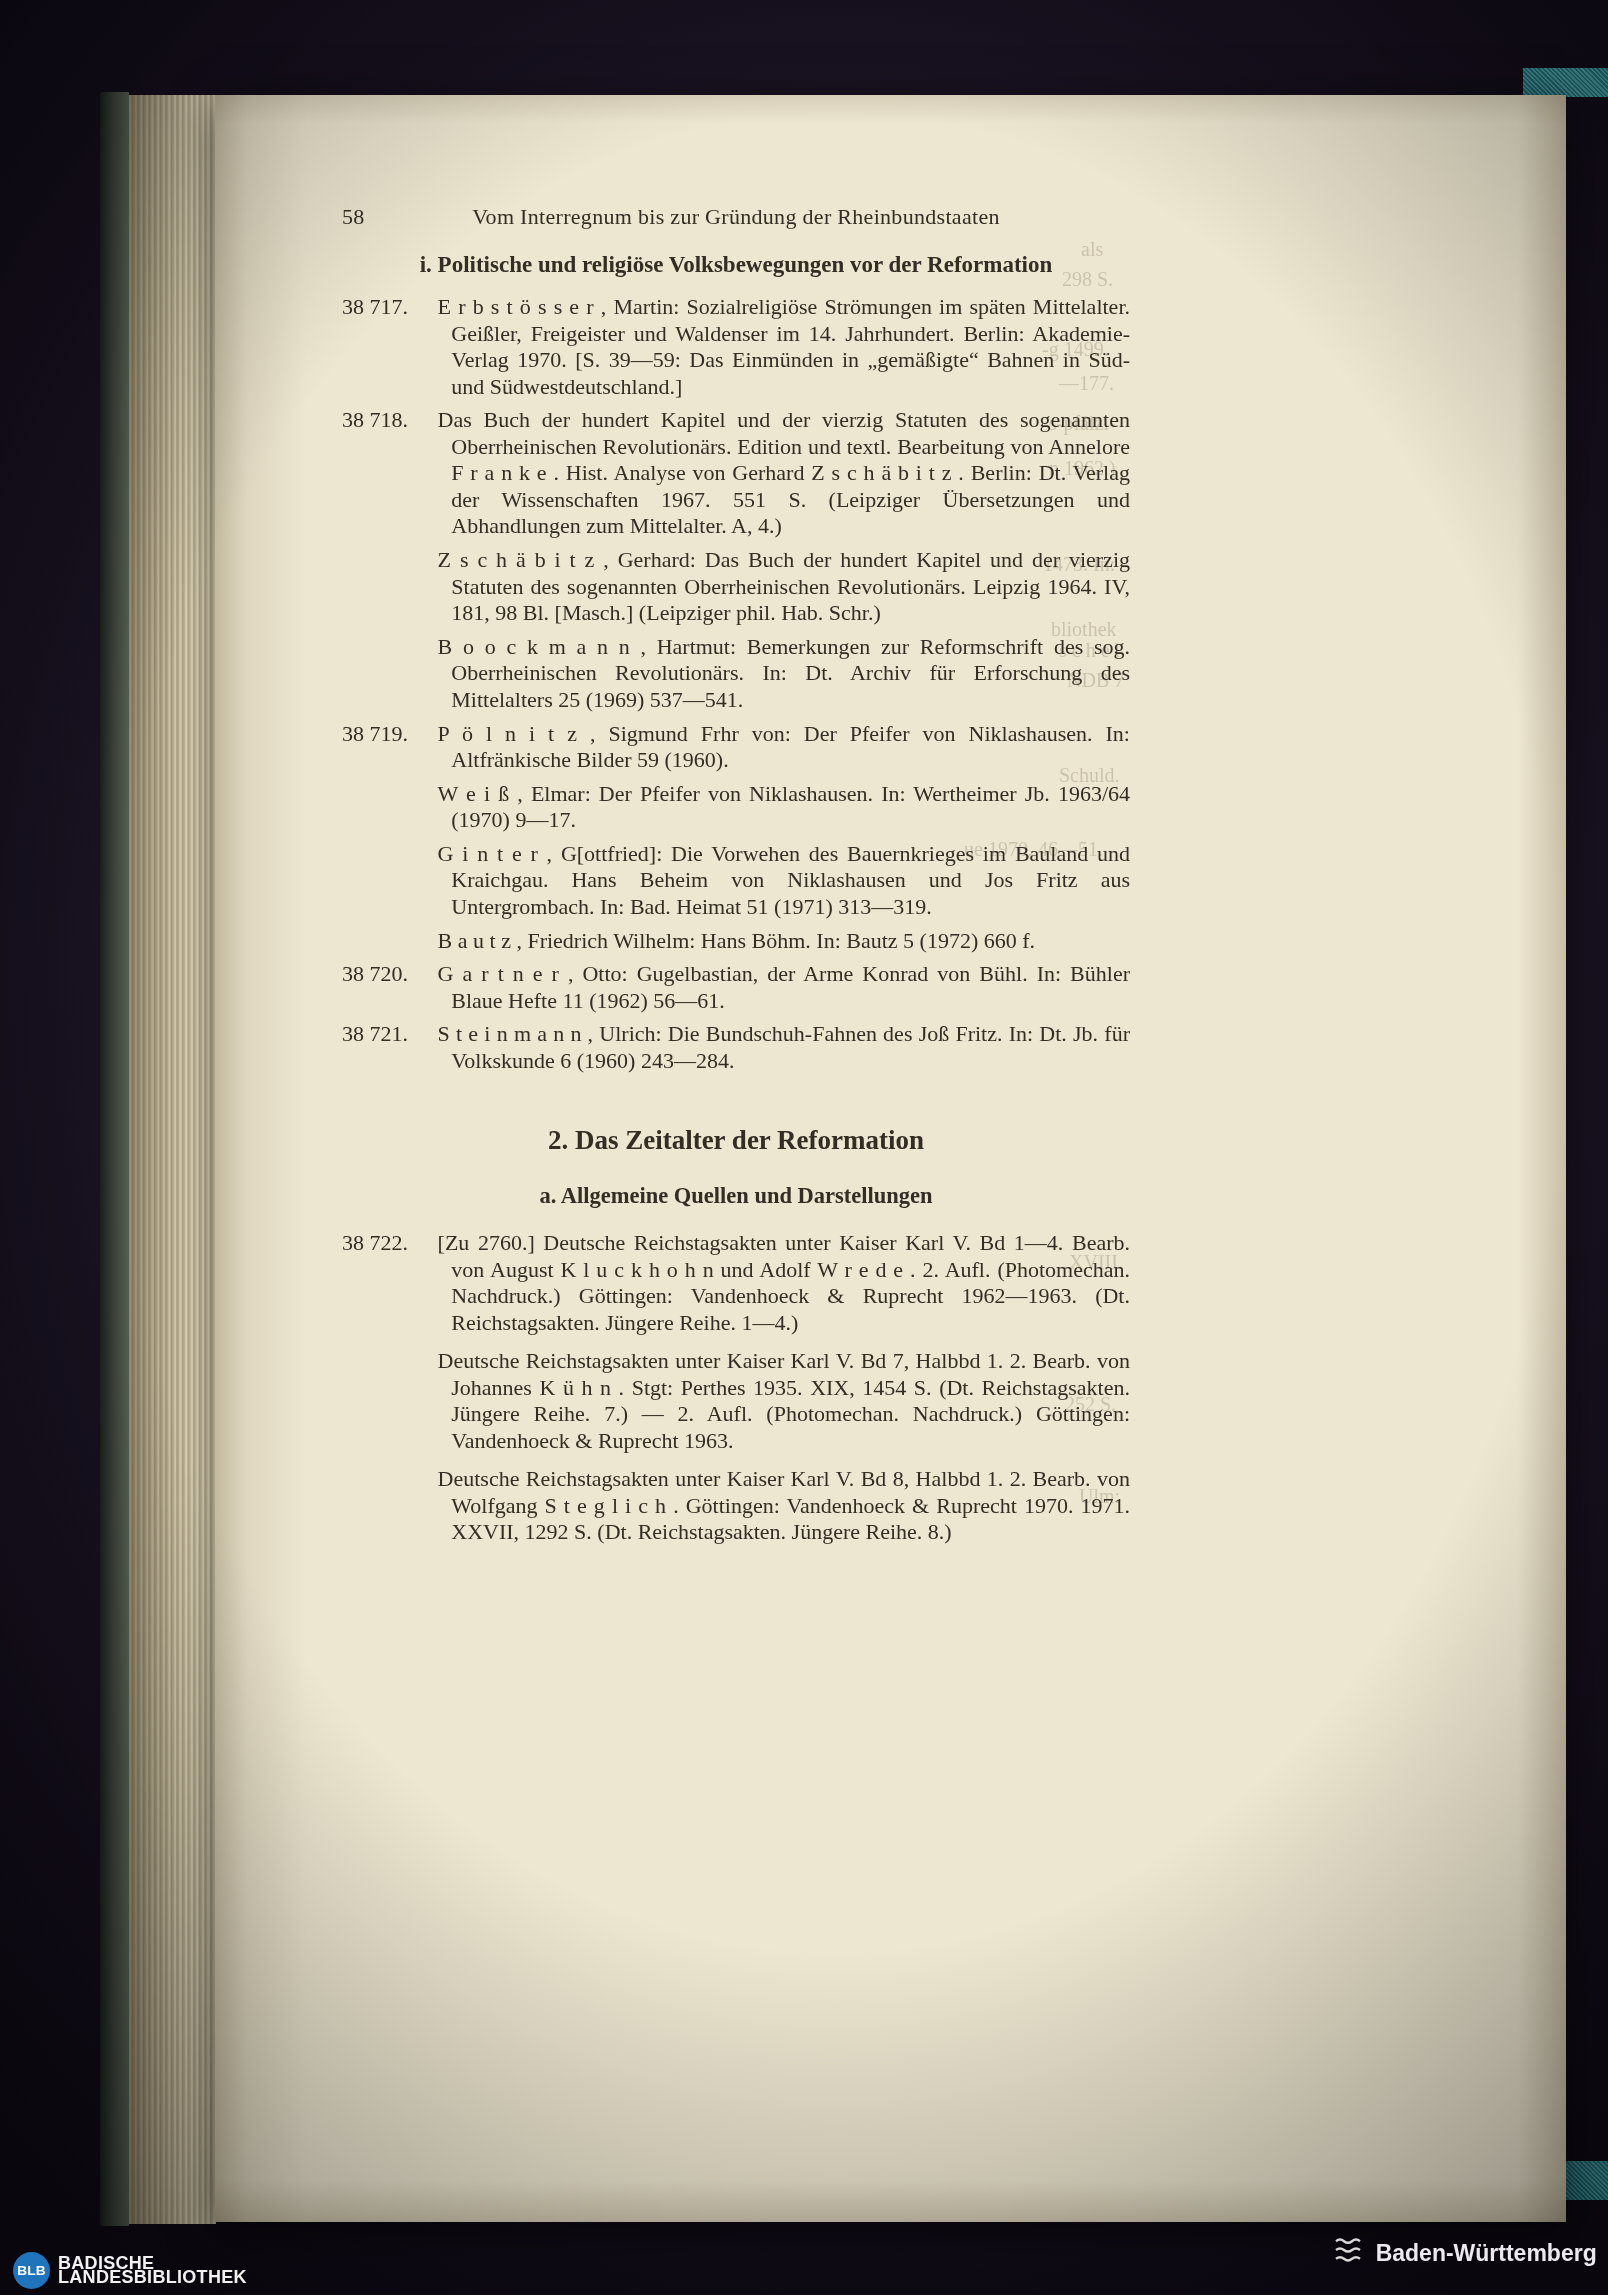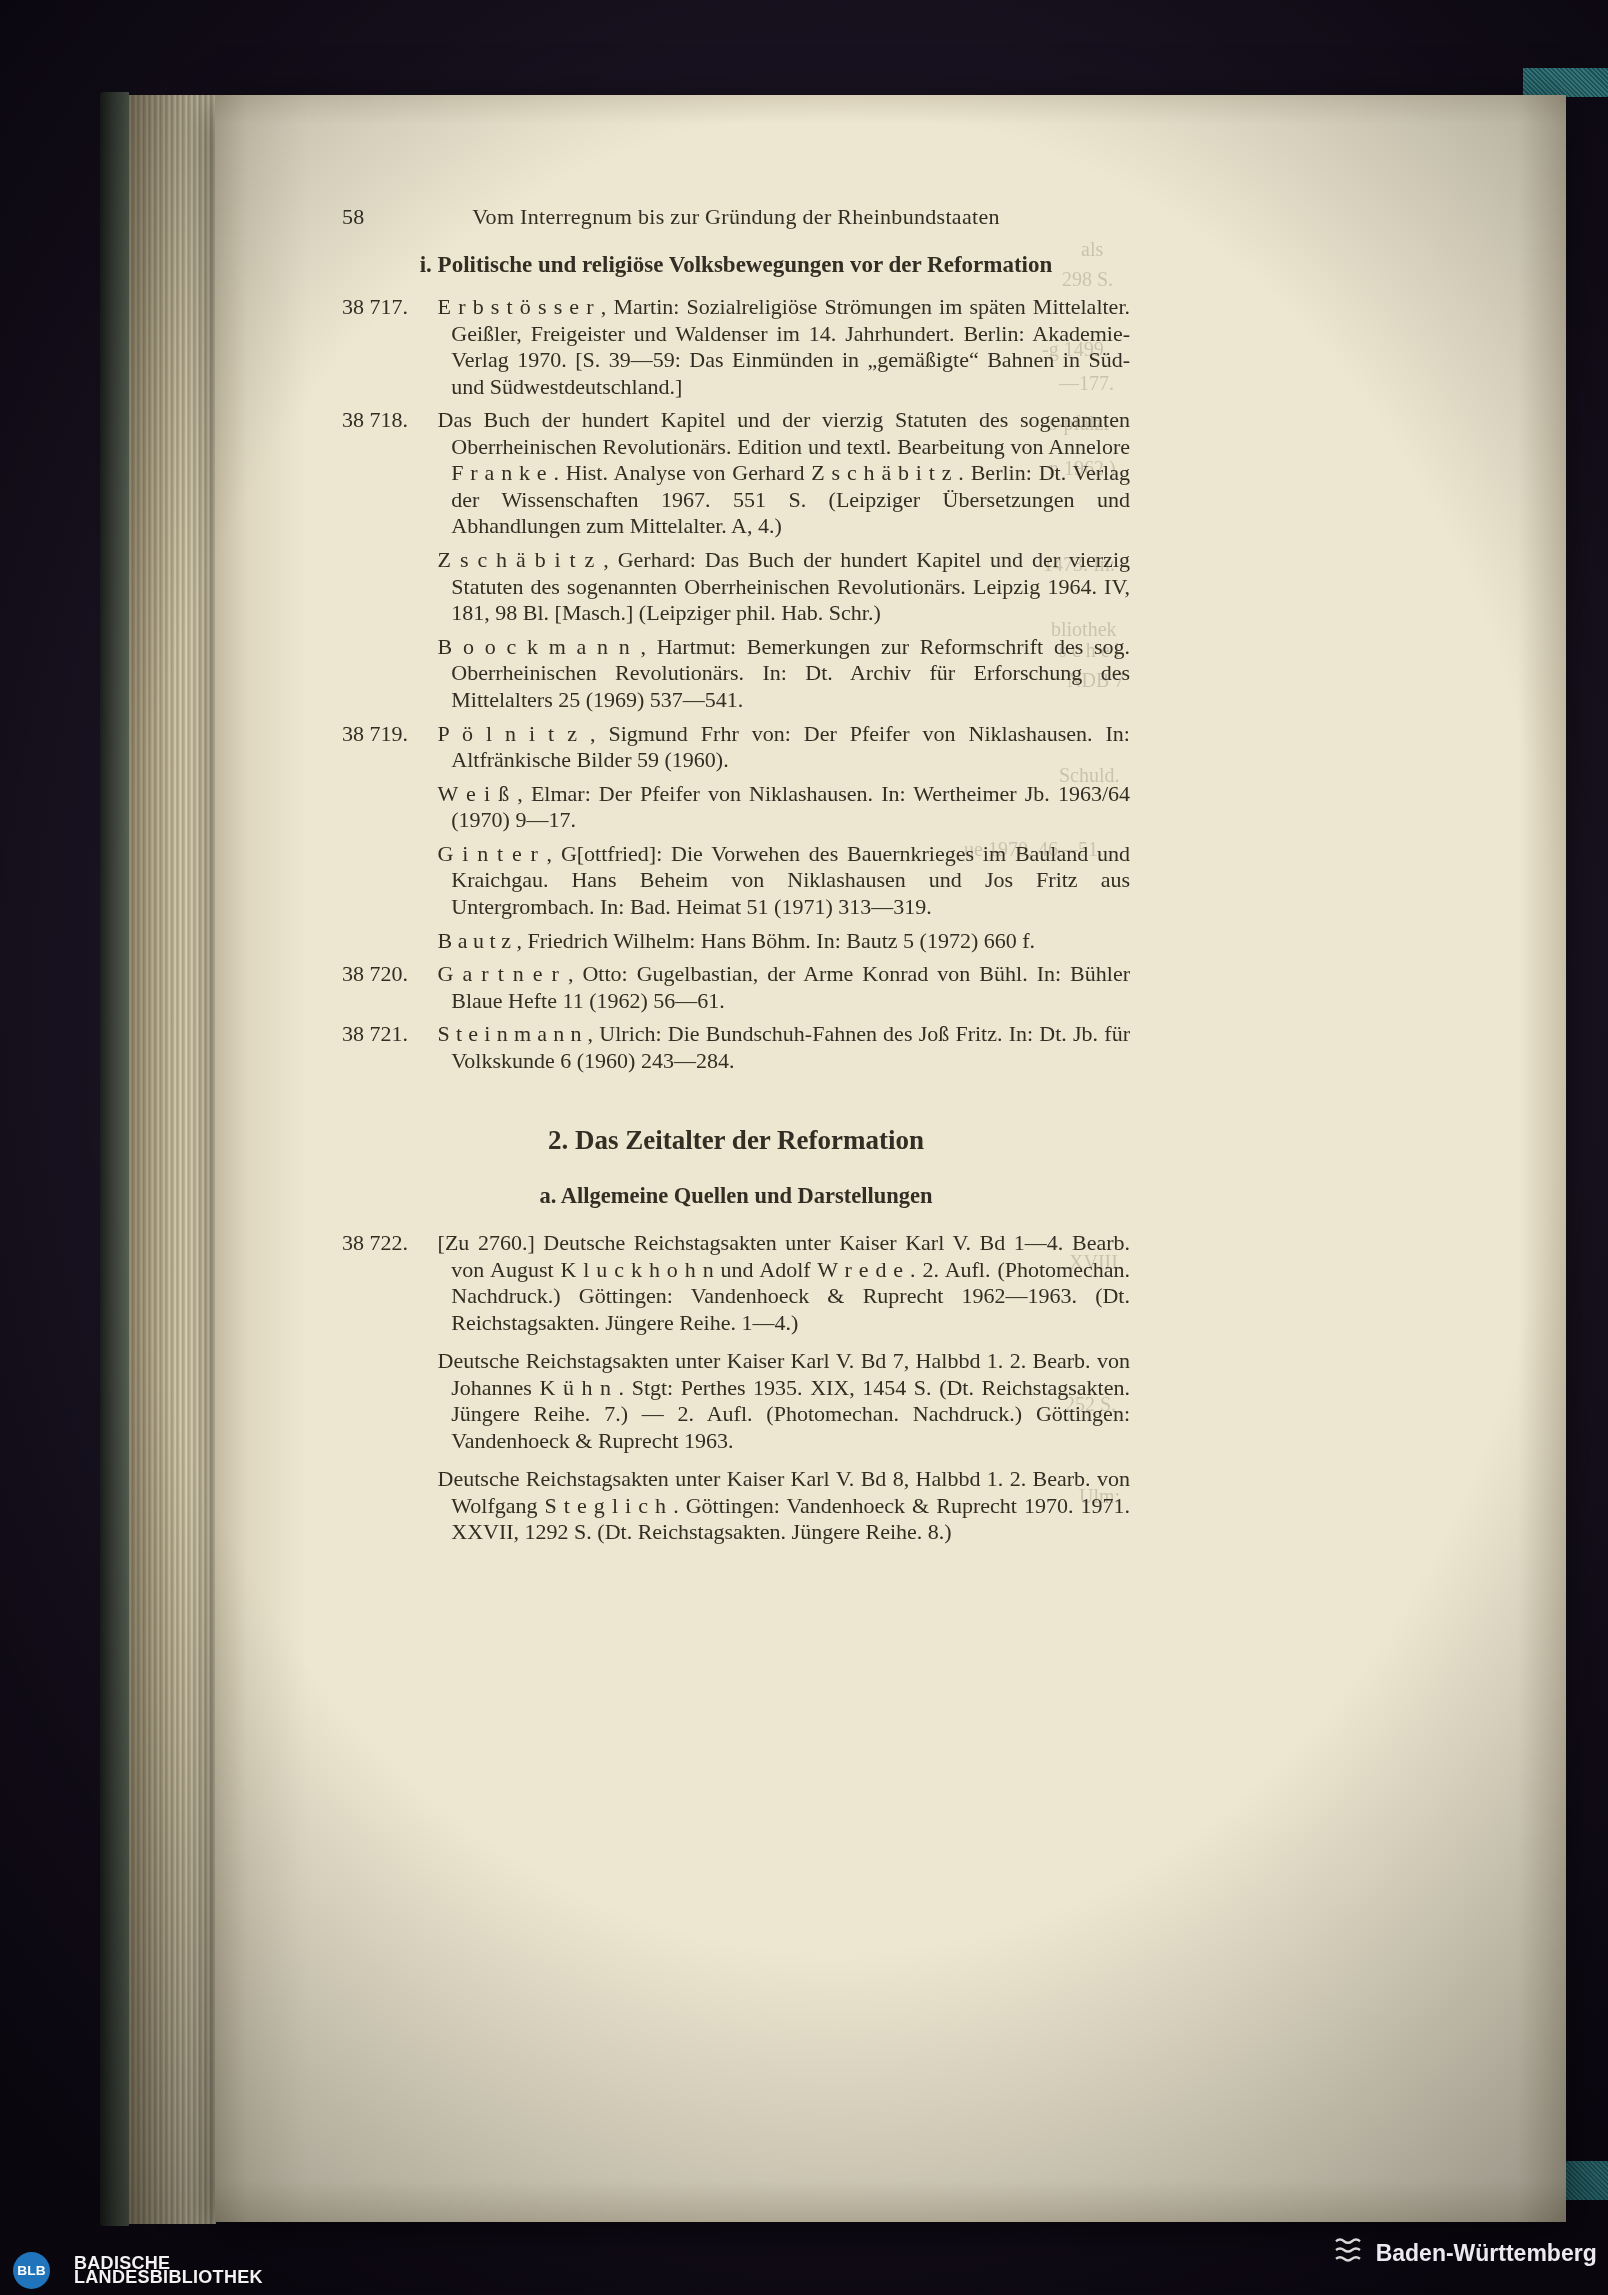--- a/index.html
+++ b/index.html
@@ -64,21 +64,21 @@
   .entry-text {
     flex:1; font-size:22px; line-height:26.5px; text-align:justify;
     padding-left:13.7px; text-indent:-13.7px; hyphens:auto;
   }
   .heading2 { margin-top:51px; text-align:center; font-weight:bold; font-size:27px; }
   .heading3 { margin-top:27px; text-align:center; font-weight:bold; font-size:22.5px; }
   .entries2 { margin-top:21px; }
   .entries2 .entry { margin-bottom:12px; }
   
   .footer-left {
-    position:absolute; left:13px; bottom:6.4px; display:flex; align-items:center; gap:24px;
+    position:absolute; left:13px; bottom:6.4px; display:flex; align-items:center; gap:8px;
     font-family:"Liberation Sans", sans-serif;
   }
   .blb-circle {
     width:37px; height:37px; border-radius:50%; background:#1f74bc; color:#ffffff;
     font-weight:bold; font-size:13.7px; display:flex; align-items:center; justify-content:center;
     letter-spacing:0.2px;
   }
   .lib-name { color:#f2f2f2; font-weight:bold; font-size:18px; line-height:14.5px; letter-spacing:0.3px; }
   .footer-right {
     position:absolute; right:11.3px; bottom:23px; display:flex; align-items:center; gap:12px;

